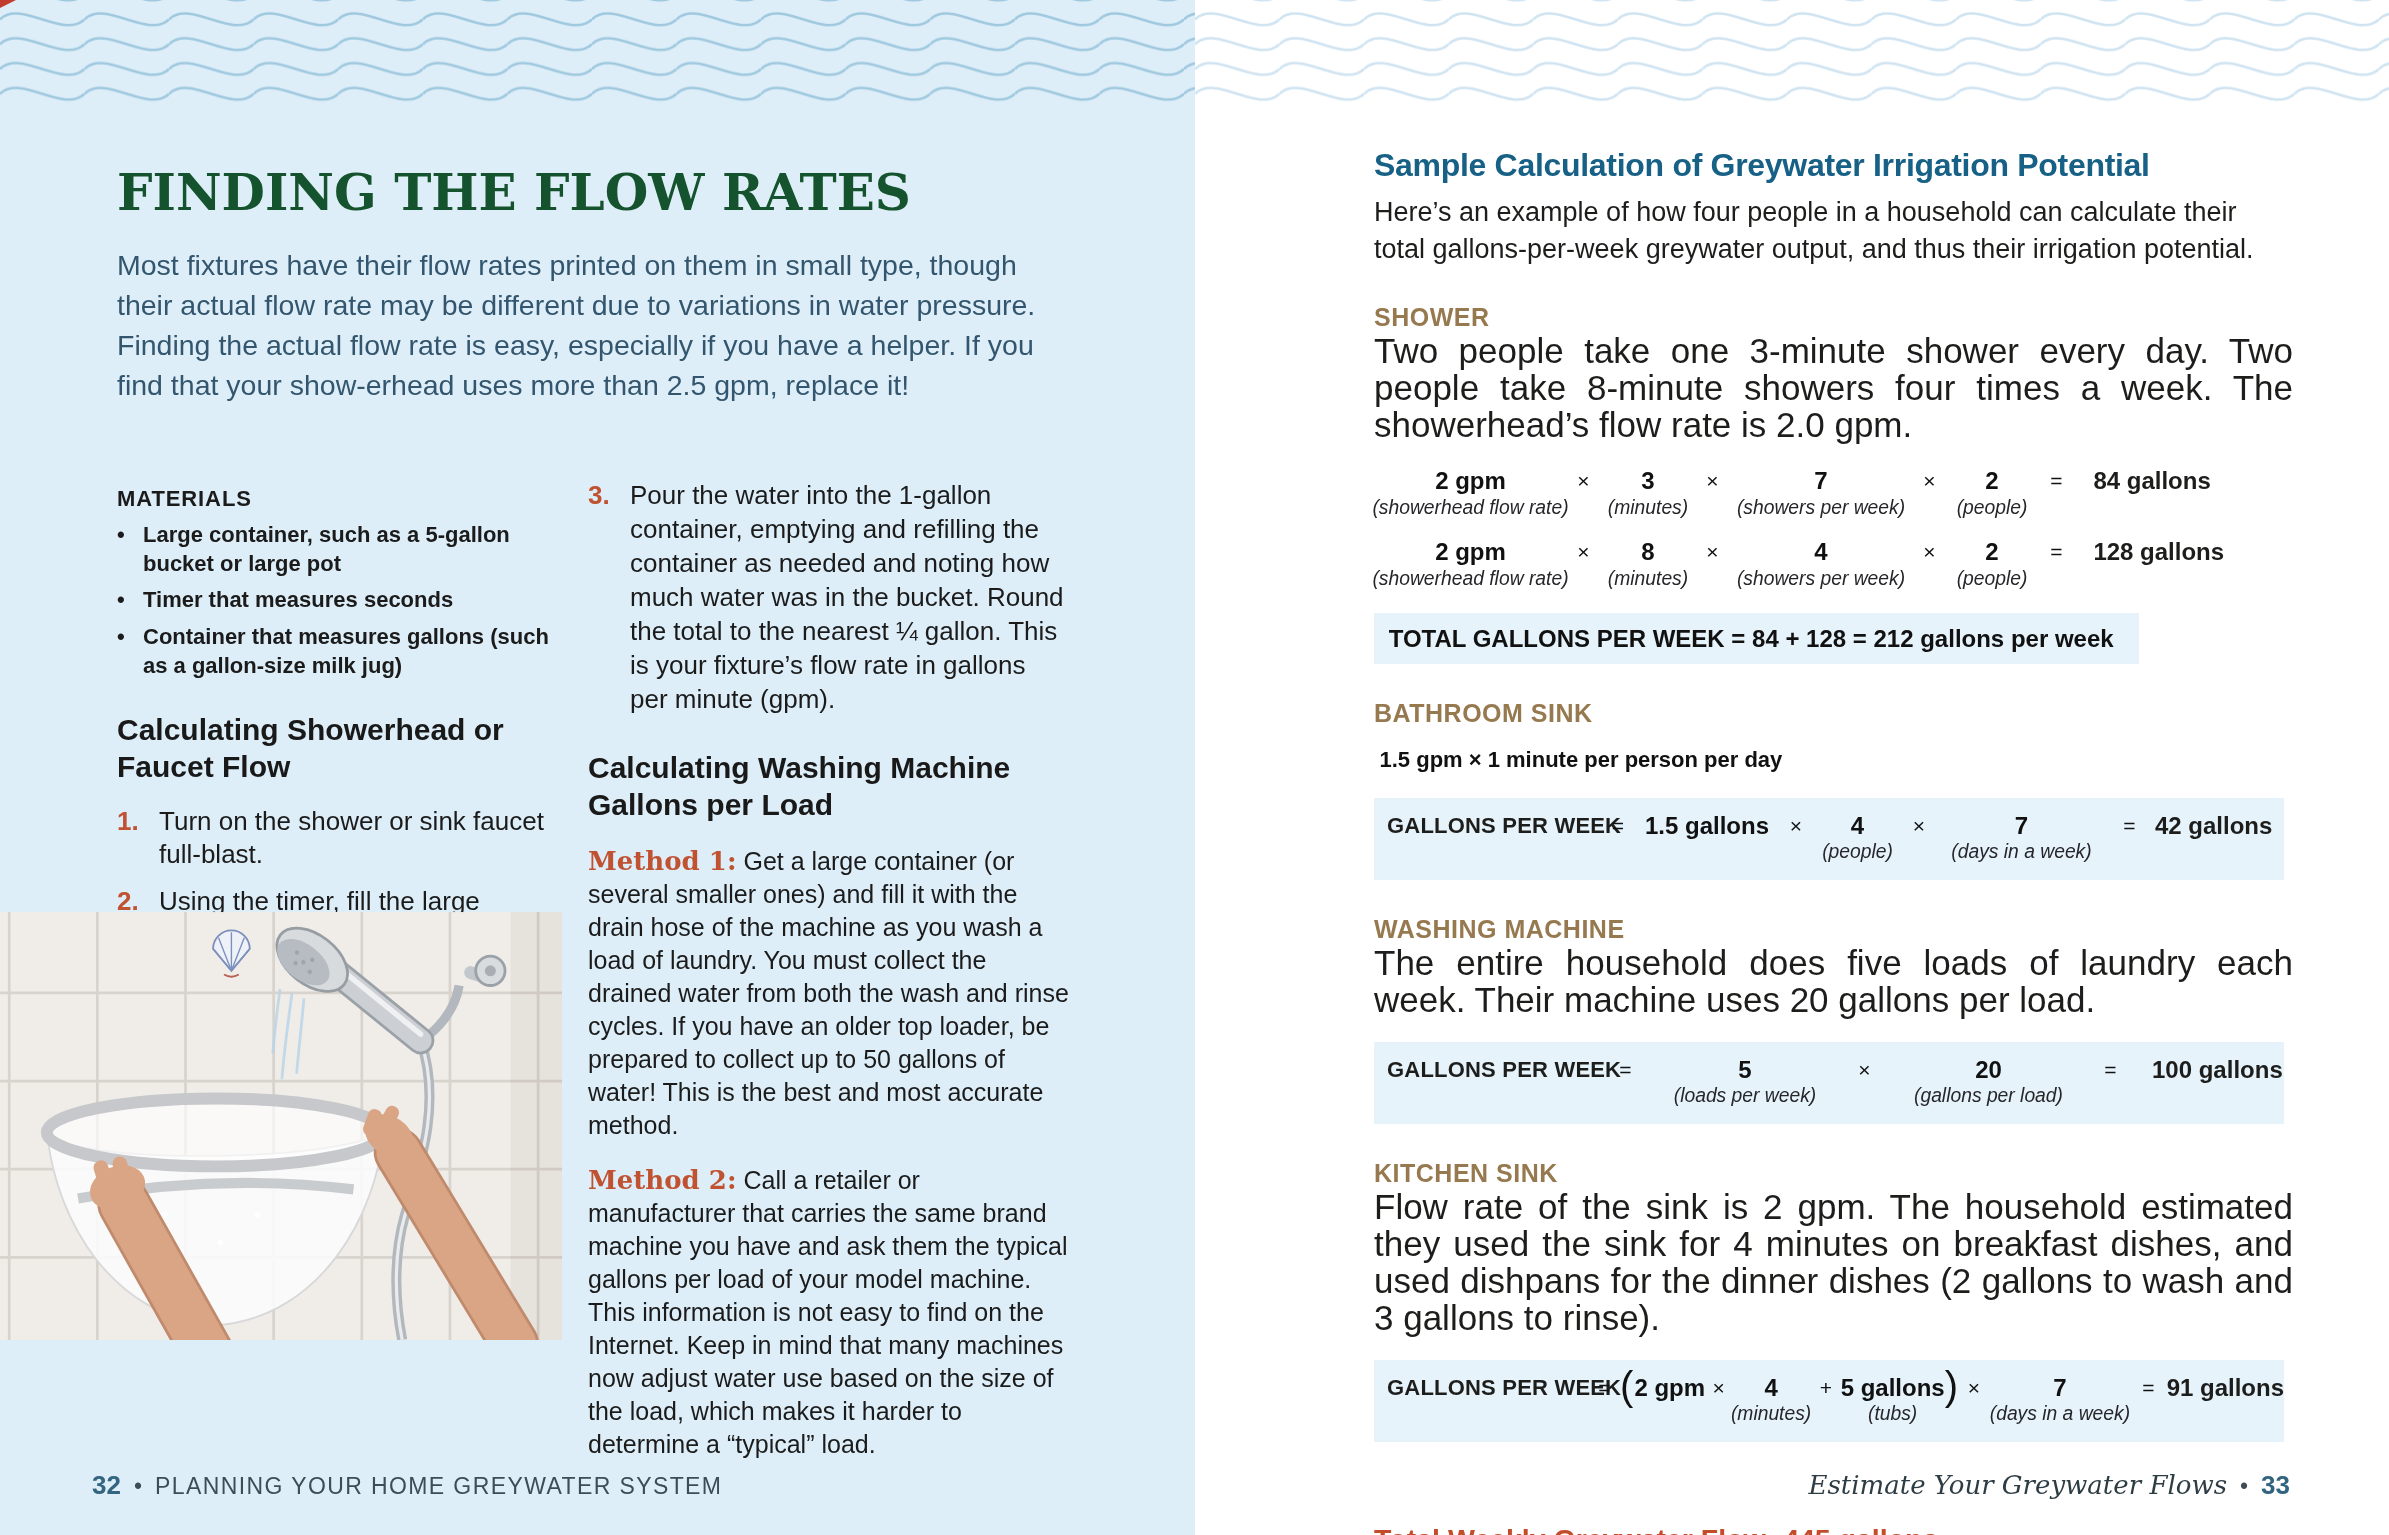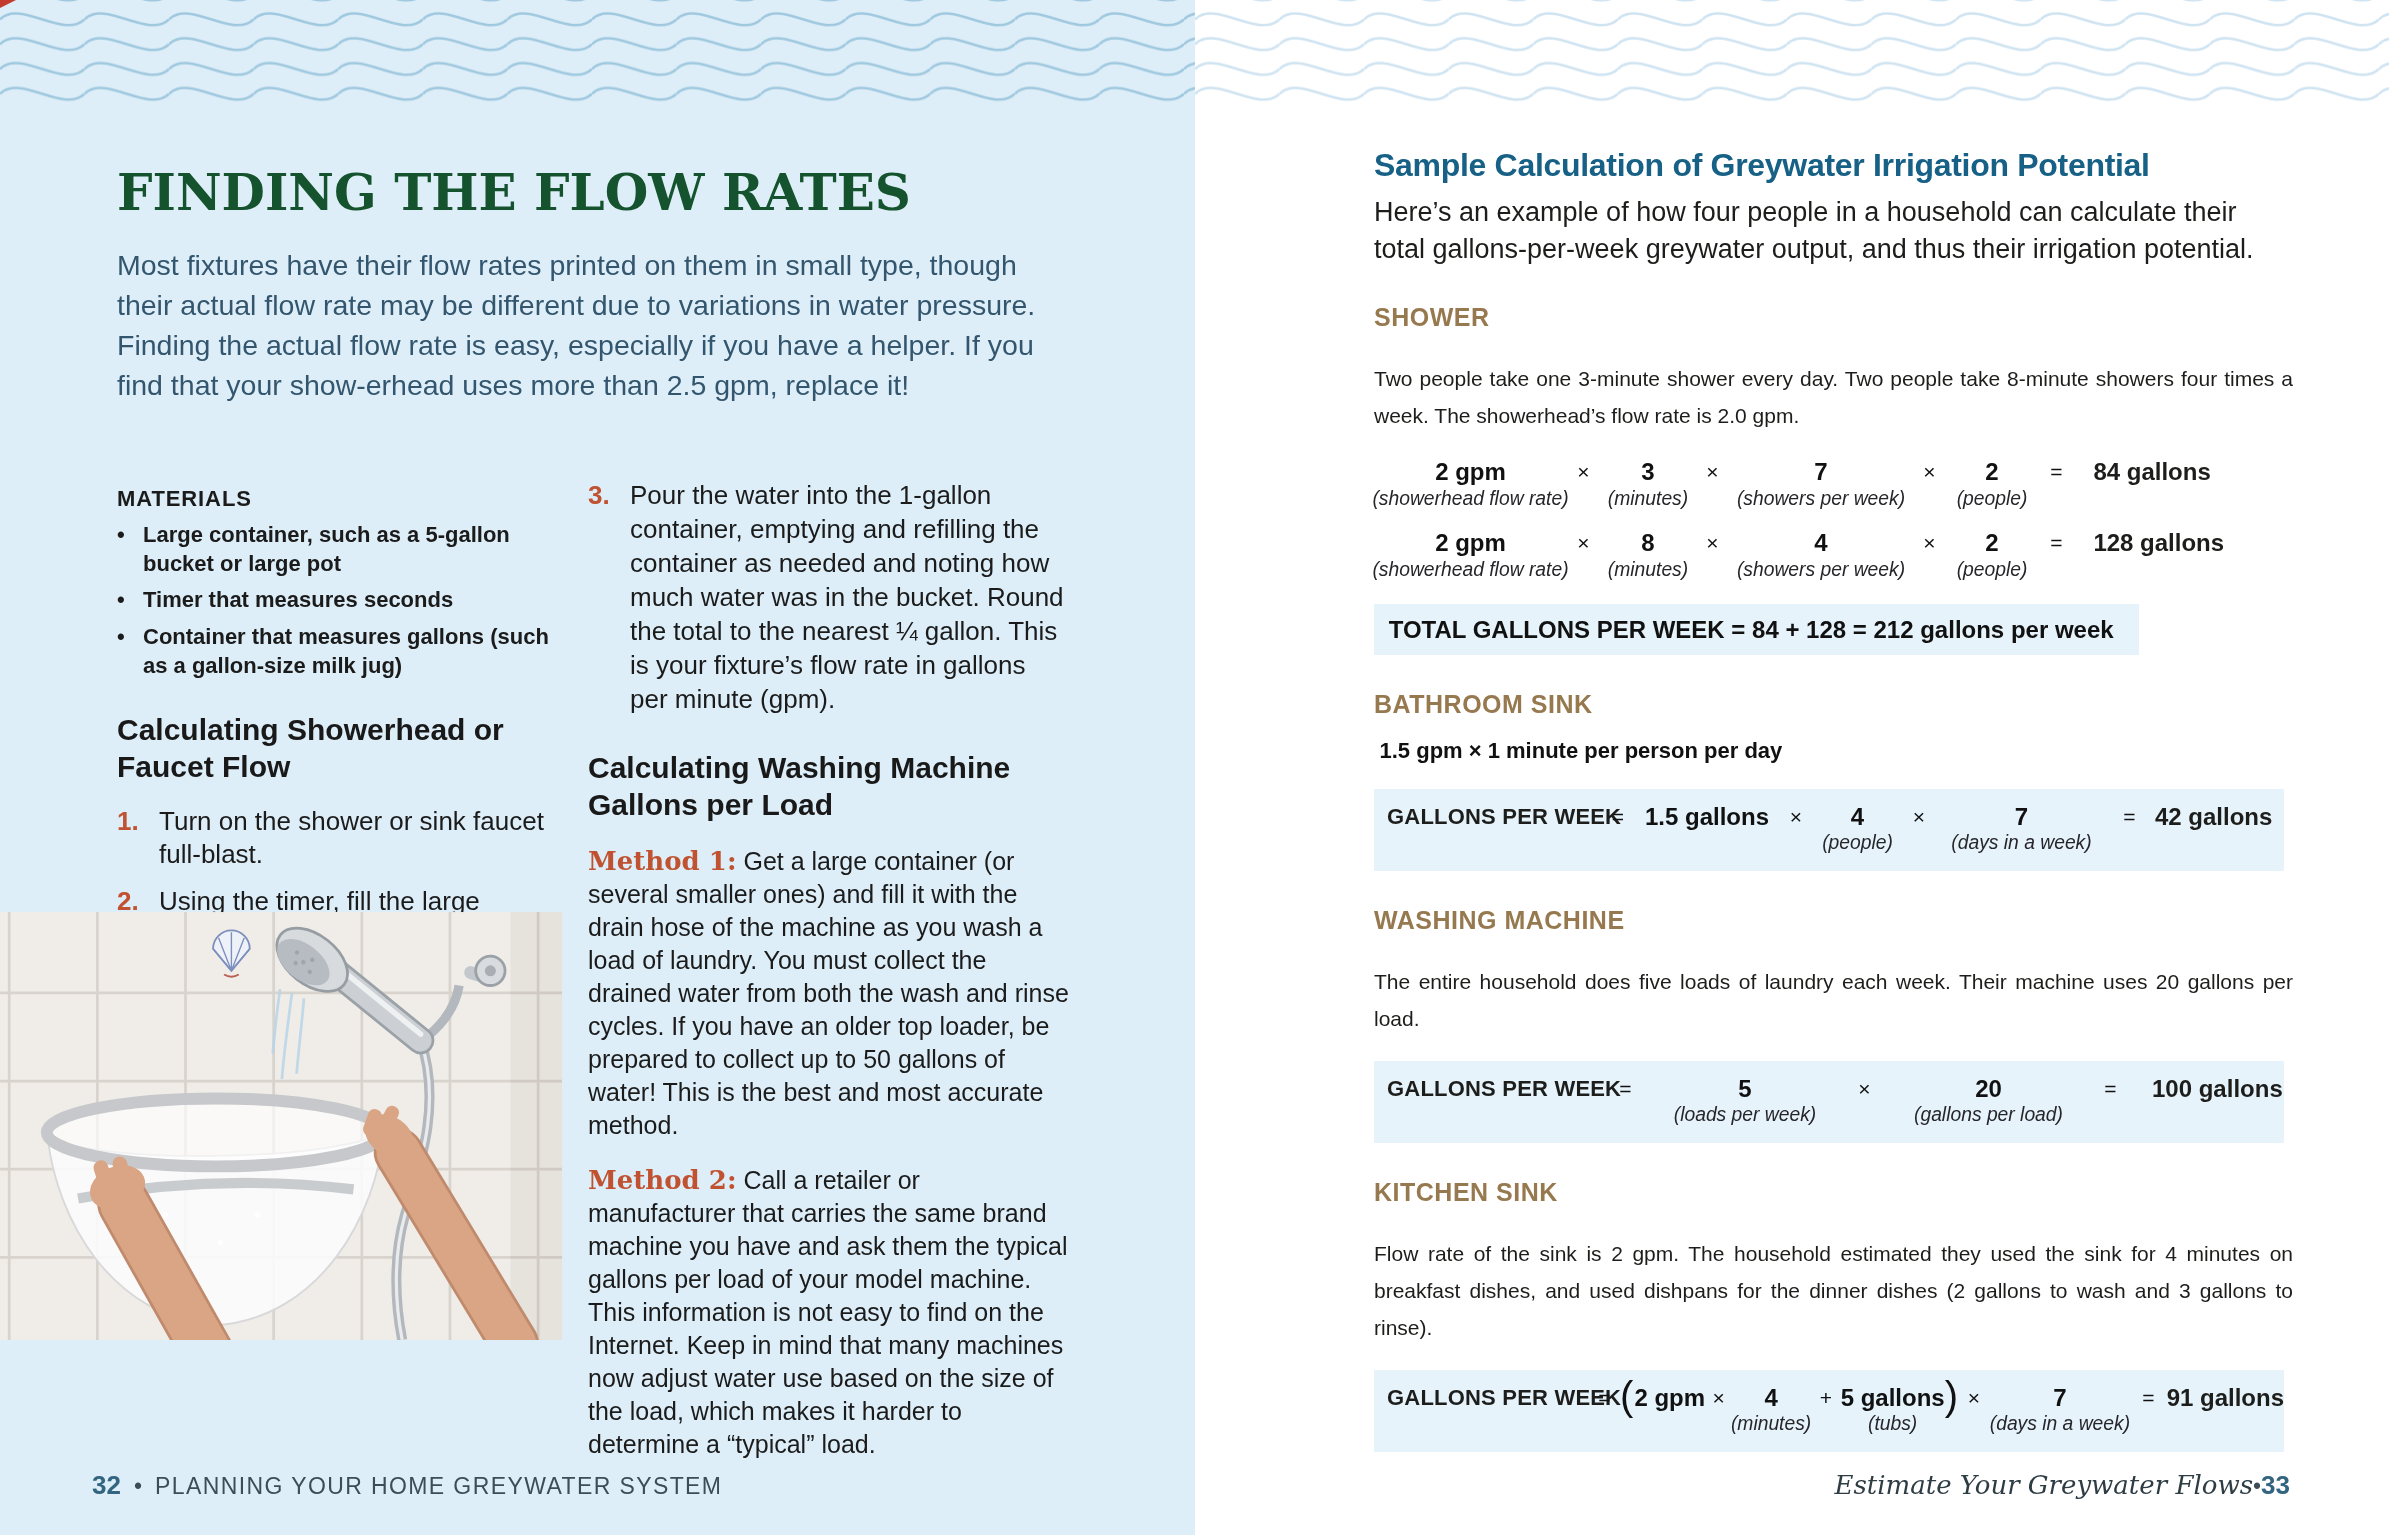--- a/index.html
+++ b/index.html
@@ -40,21 +40,21 @@
   .l-footer{position:absolute;left:92px;bottom:35px;display:flex;align-items:baseline;gap:13px;}
   .pagenum{font-weight:bold;font-size:26px;color:#336581;}
   .l-footer .ftext{font-size:23px;letter-spacing:1.4px;color:#3d4c55;}
   .fdot{color:#3d4c55;font-size:23px;}
 
   
   .r-content{position:absolute;left:1374px;top:145px;width:919px;color:#1d1d1b;}
   .r-heading{font-weight:bold;font-size:32px;line-height:40px;color:#176086;letter-spacing:-0.3px;}
   .r-intro{margin-top:9.2px;font-size:27px;line-height:37px;}
   .sec-label{margin-top:35px;font-weight:bold;font-size:25px;line-height:29px;color:#97794f;letter-spacing:0.5px;}
-  .r-para{margin-top:28px;font-size:21px;line-height:37px;text-align:justify;}
+  .r-para{margin-top:0;font-size:35px;line-height:37px;text-align:justify;}
 
   .calc-rows{margin-top:24px;}
   .calc-row{display:flex;align-items:flex-start;}
   .calc-row + .calc-row{margin-top:18.4px;}
   .cell{display:flex;flex-direction:column;align-items:center;}
   .cval{font-weight:bold;font-size:24px;line-height:27.6px;color:#111;white-space:nowrap;}
   .clab{font-style:italic;font-size:19.3px;line-height:25px;color:#26262a;white-space:nowrap;}
   .cop{font-size:21px;line-height:27.6px;text-align:center;color:#111;}
   .w1{width:193px}.wop{width:33px}.w2{width:96px}.w3{width:184px}.w4{width:92px}.weq{width:37px}
   .wres{margin-left:18.4px;font-weight:bold;font-size:24px;line-height:27.6px;white-space:nowrap;}
@@ -62,21 +62,21 @@
   .hl{background:#e6f3fb;}
   .total-band{margin-top:22px;width:750px;padding:11px 0 11px 14.7px;
               font-weight:bold;font-size:24px;line-height:29px;color:#111;}
   .formula-line{margin-top:18.4px;font-weight:bold;font-size:22px;line-height:27.6px;color:#111;padding-left:5.5px;}
   .band{margin-top:24px;width:897px;padding:13.8px 0 15.6px 13px;}
   .bhead{font-weight:bold;font-size:22px;line-height:27.6px;letter-spacing:0.2px;white-space:nowrap;}
   .paren{font-size:40px;line-height:35px;font-weight:400;margin-top:-4.6px;color:#111;}
 
   .r-total{margin-top:81px;font-weight:bold;font-size:28.5px;color:#c34c2a;}
 
-  .r-footer{position:absolute;right:99px;bottom:35px;display:flex;align-items:baseline;}
+  .r-footer{position:absolute;right:99px;bottom:35px;display:flex;align-items:baseline;gap:13px;}
   .r-footer .ftext{font-family:"DejaVu Serif",serif;font-style:italic;font-size:26px;color:#2e3c44;}
 </style>
 </head>
 <body>
 
 <div class="spread">
 
   <div class="page-left">
     <svg class="waveband" width="1195" height="103" viewBox="0 0 1300 112">
       <defs>

